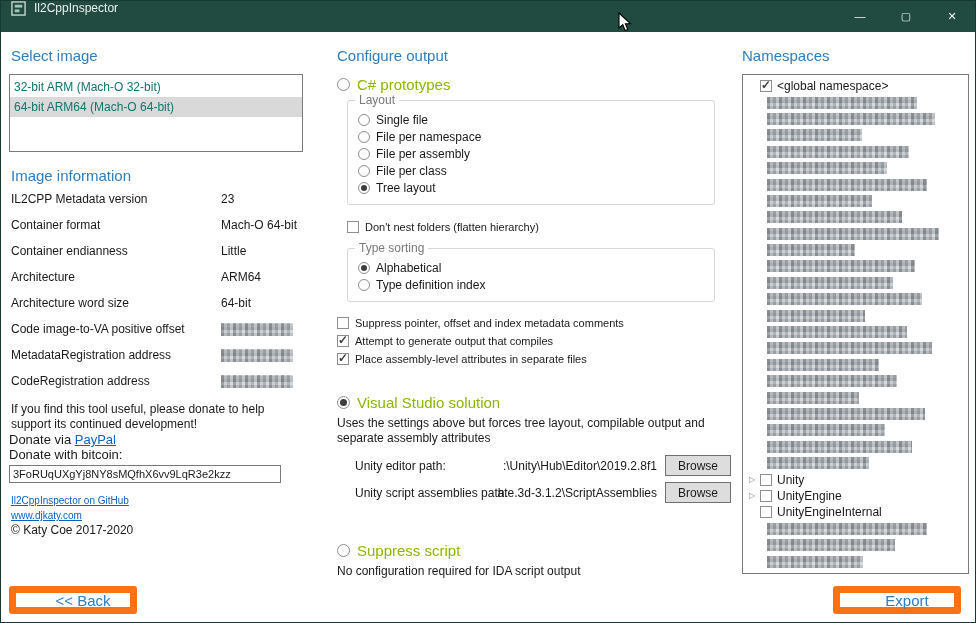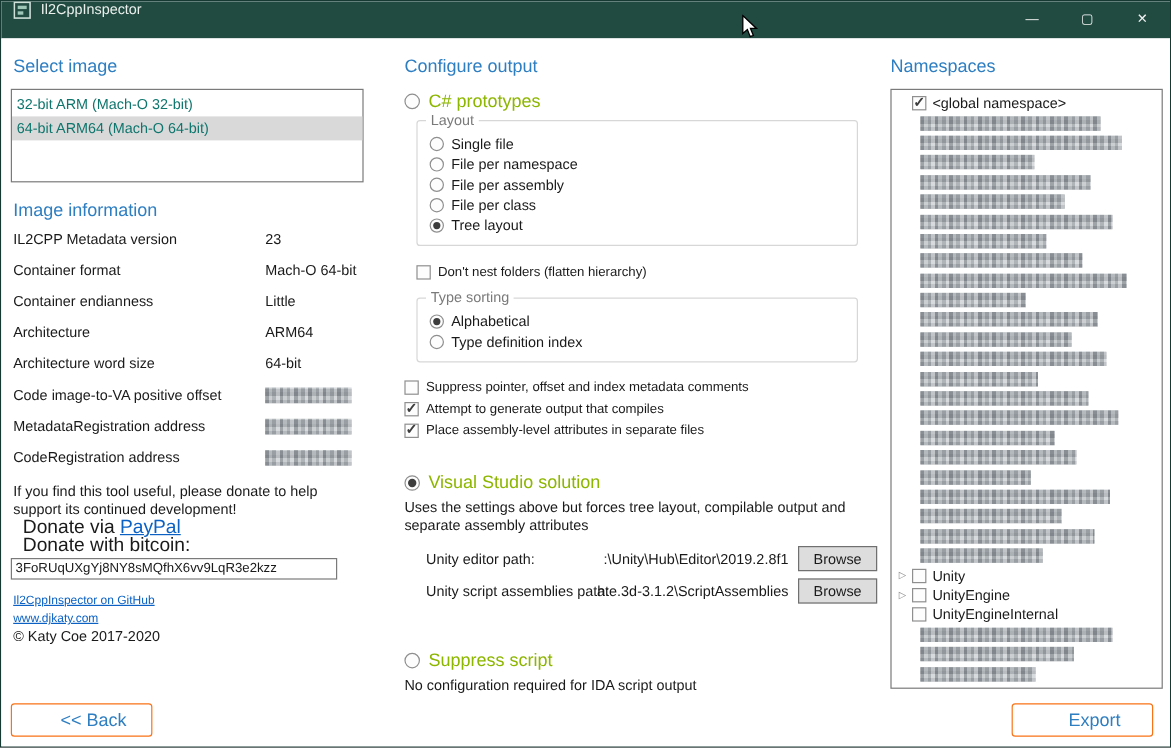--- a/index.html
+++ b/index.html
@@ -30,25 +30,25 @@
   .left .h-blue{margin-left:2px;}
   .listbox{border:1px solid #7a7a7a;height:78px;margin-top:8px;background:#fff;padding-top:2px;}
   .li-item{height:20px;line-height:20px;padding-left:4px;font-size:12px;color:#0f766e;white-space:nowrap;}
   .li-item.selected{background:#d9d9d9;}
   .info{margin-top:14px;}
   .info-row{height:26px;display:flex;align-items:center;font-size:12px;color:#1a1a1a;}
   .info-label{width:212px;padding-left:2px;flex:0 0 auto;}
   .pix-val{width:72px;height:13px;display:none;}
   .pix-val.show{display:inline-block;}
   .donate{font-size:12px;line-height:15px;margin:8px 0 0 2px;width:288px;color:#1a1a1a;}
-  .donate-line{font-size:16px;line-height:15px;margin-left:10px;color:#1a1a1a;}
+  .donate-line{font-size:13px;line-height:15px;margin-left:0;color:#1a1a1a;}
   .btc-box{width:272px;height:18px;border:1px solid #7a7a7a;font-size:11px;padding:1px 3px;margin:3px 0 0 0;font-family:"Liberation Sans",sans-serif;color:#1a1a1a;display:block;}
   .left-links{margin:10px 0 0 2px;font-size:10px;line-height:15px;}
   .copyright{margin-left:2px;font-size:12px;line-height:15px;color:#1a1a1a;}
-  .big-btn{position:absolute;width:118px;height:28px;border:1px solid #f97316;border-radius:3px;background:#fff;color:#2e7ec2;font-size:15px;display:flex;align-items:center;justify-content:center;cursor:default;padding-left:20px;}
+  .big-btn{position:absolute;width:128px;height:28px;border:7px solid #f97316;border-radius:3px;background:#fff;color:#2e7ec2;font-size:15px;display:flex;align-items:center;justify-content:center;cursor:default;padding-left:20px;}
   .back-btn{left:0;bottom:8px;}
   
   .mid{position:absolute;left:336px;top:14px;width:398px;}
   .section-row{display:flex;align-items:center;gap:7px;margin-top:8px;height:20px;}
   .section-label{font-size:15px;color:#8db600;white-space:nowrap;}
   .gb{border:1px solid #d7d7d7;border-radius:3px;margin:6px 0 0 10px;width:368px;position:relative;padding:10px 8px 8px 10px;}
   .gb-title{position:absolute;top:-8px;left:7px;background:#fff;padding:0 4px;font-size:12px;color:#7a7a7a;}
   .opt-row{display:flex;align-items:center;gap:6px;height:17px;font-size:12px;color:#1a1a1a;}
   .chk-row{display:flex;align-items:center;gap:6px;font-size:11px;color:#1a1a1a;height:18px;}
   .mt13{margin-top:13px;margin-left:10px;}

